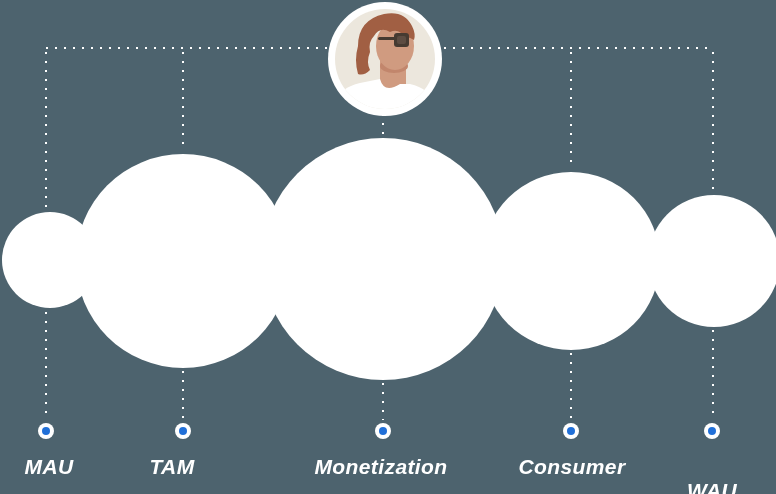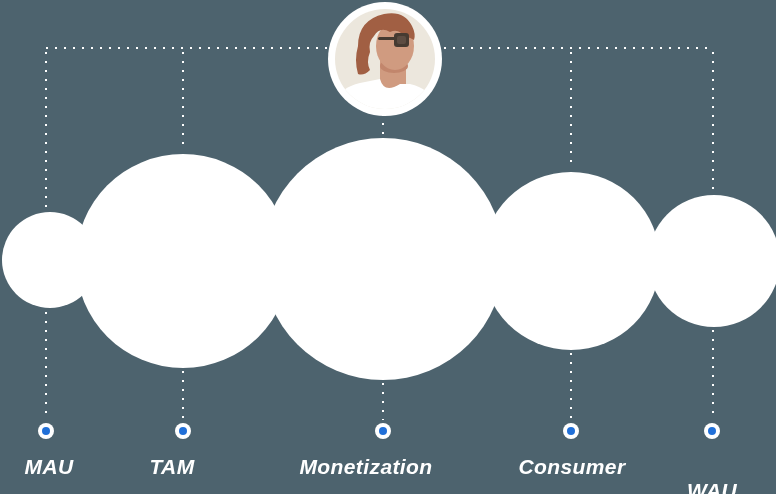--- a/index.html
+++ b/index.html
@@ -43,21 +43,21 @@
   
   .node{position:absolute;top:423px;width:16px;height:16px;border-radius:50%;
     background:#ffffff;display:flex;align-items:center;justify-content:center;}
   .node-dot{width:8px;height:8px;border-radius:50%;background:#2170d8;}
   .n-mau{left:38px;} .n-tam{left:175px;} .n-mon{left:375px;}
   .n-con{left:563px;} .n-wau{left:704px;}
 
   
   .metric-label{position:absolute;top:455px;transform:translateX(-50%);
     color:#ffffff;font-size:21px;font-weight:bold;letter-spacing:0.4px;white-space:nowrap;}
-  .l-mau{left:49px;} .l-tam{left:172px;} .l-mon{left:366px;}
+  .l-mau{left:49px;} .l-tam{left:172px;} .l-mon{left:381px;}
   .l-con{left:572px;text-align:right;} .l-wau{left:712px;margin-top:24px;}
 
   
   .avatar{position:absolute;left:328px;top:2px;width:114px;height:114px;}
 </style>
 </head>
 <body>
 
 <div class="stage">
 

